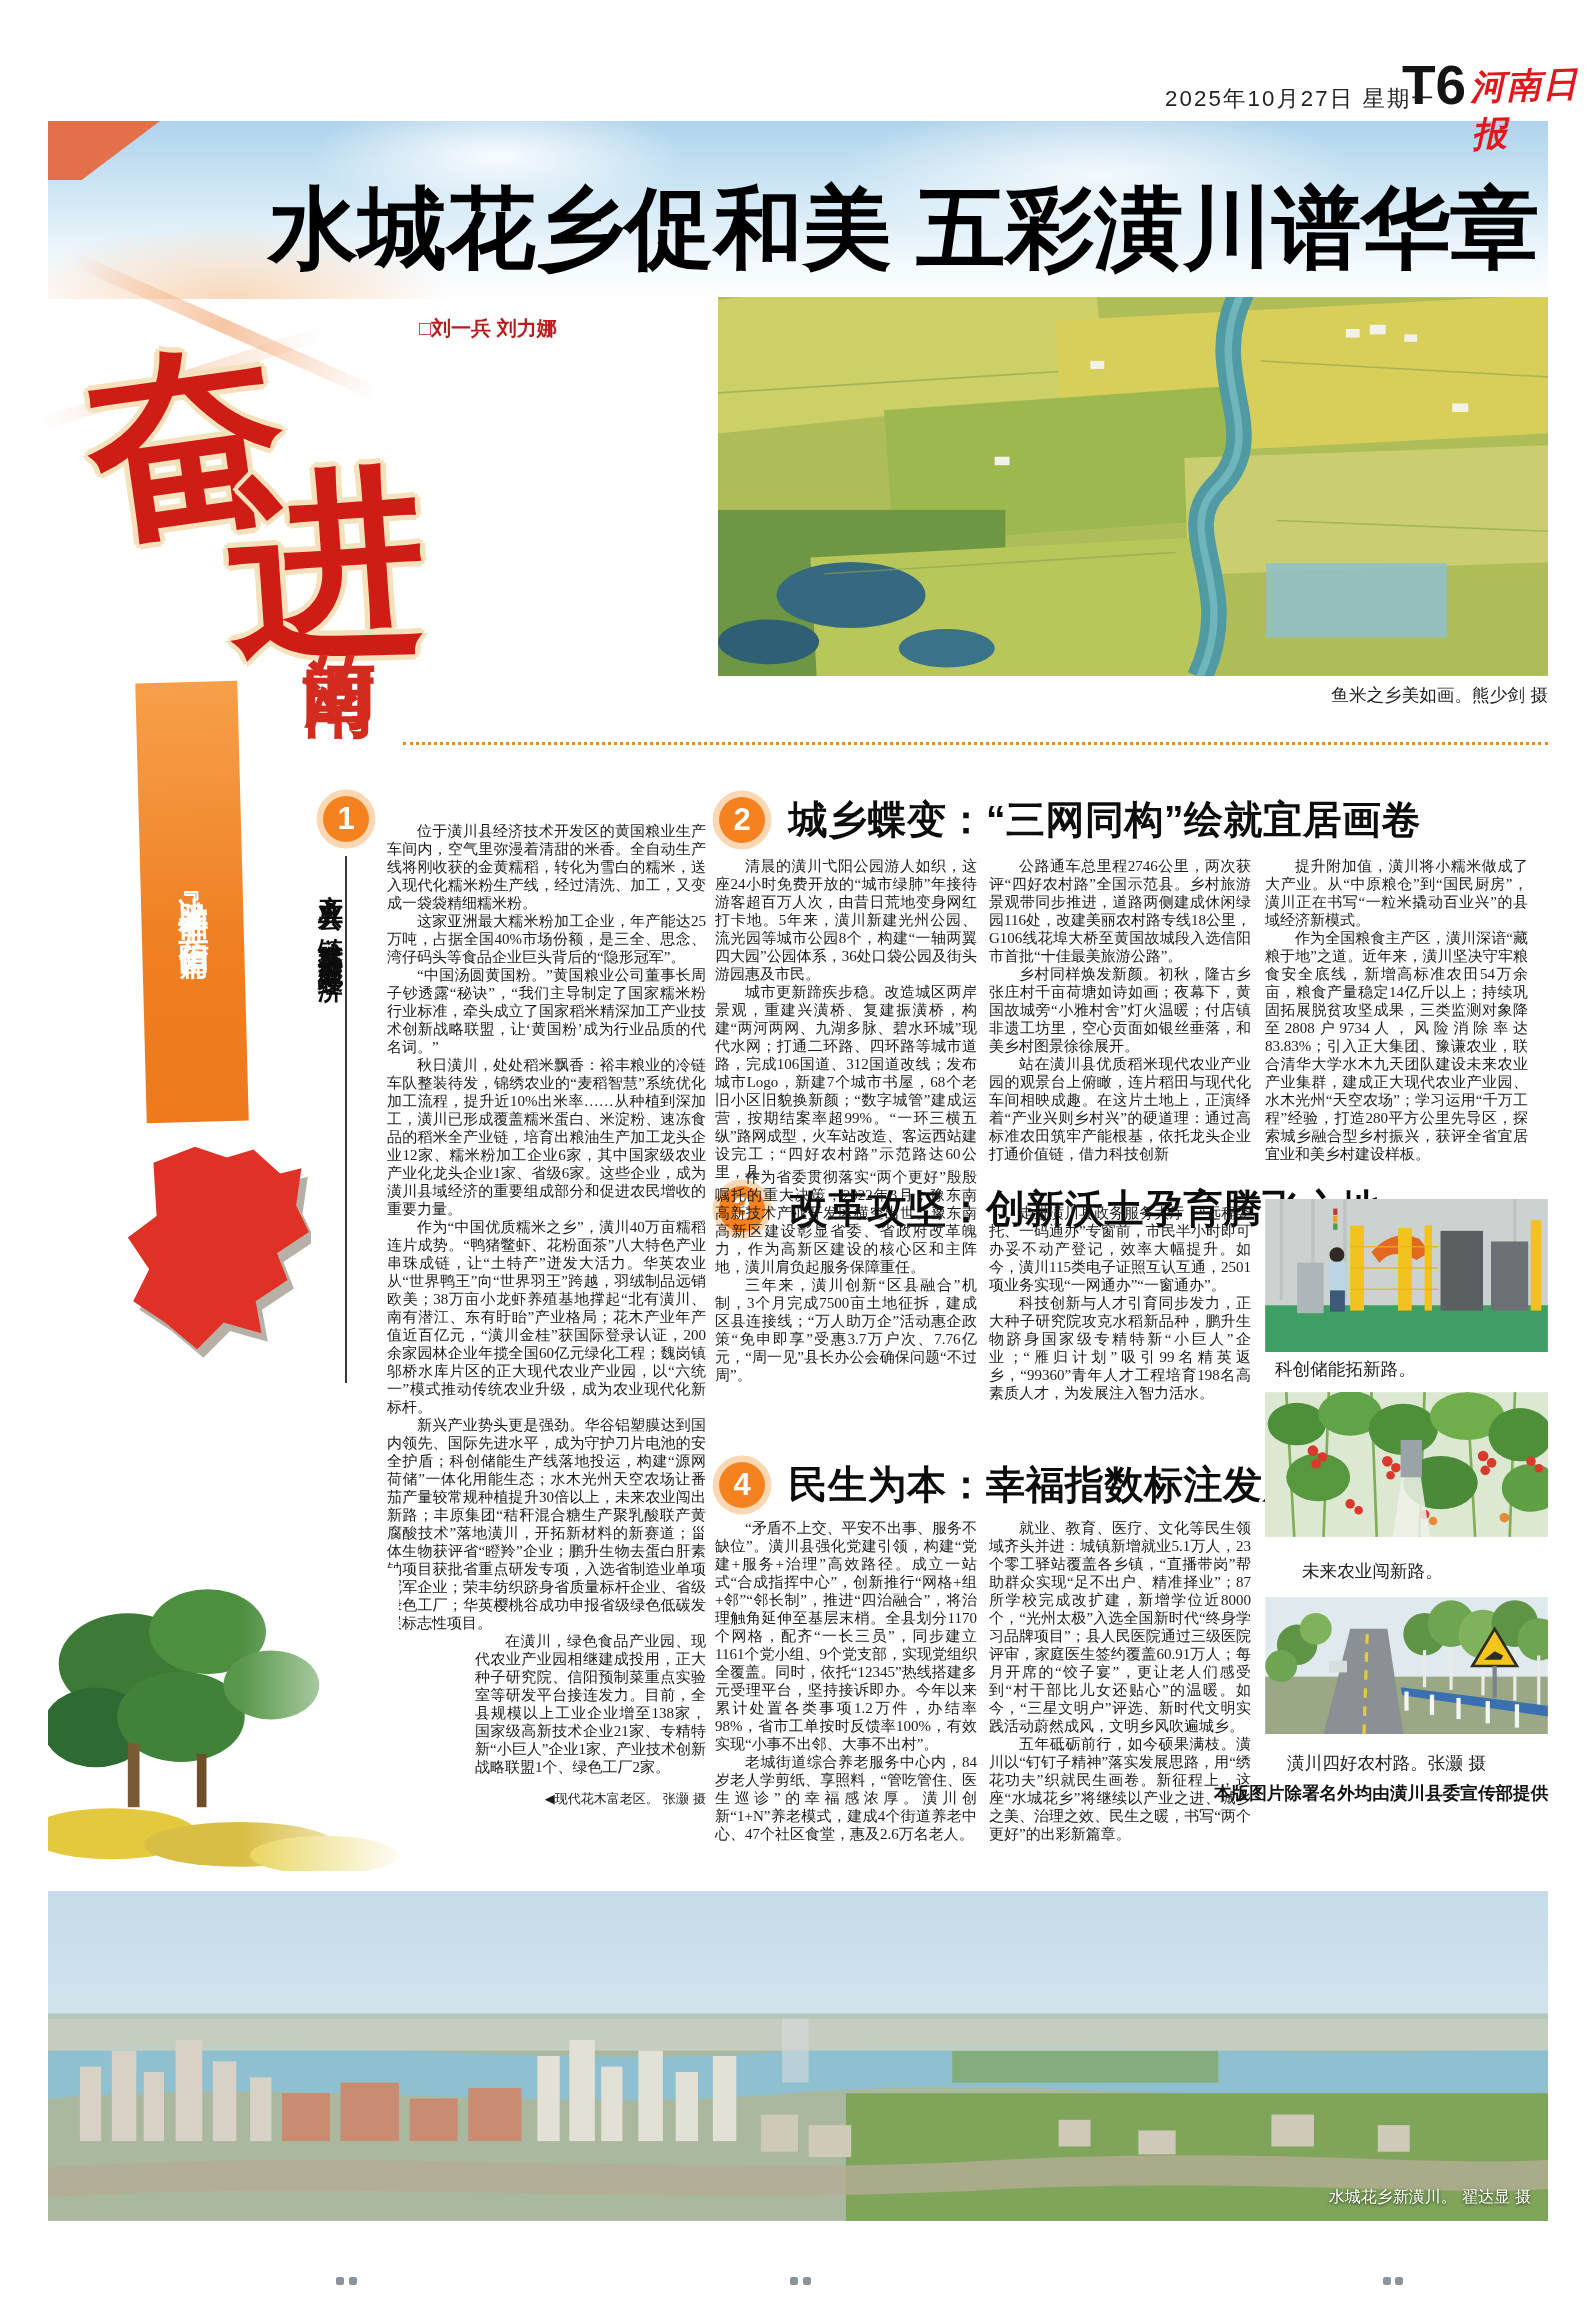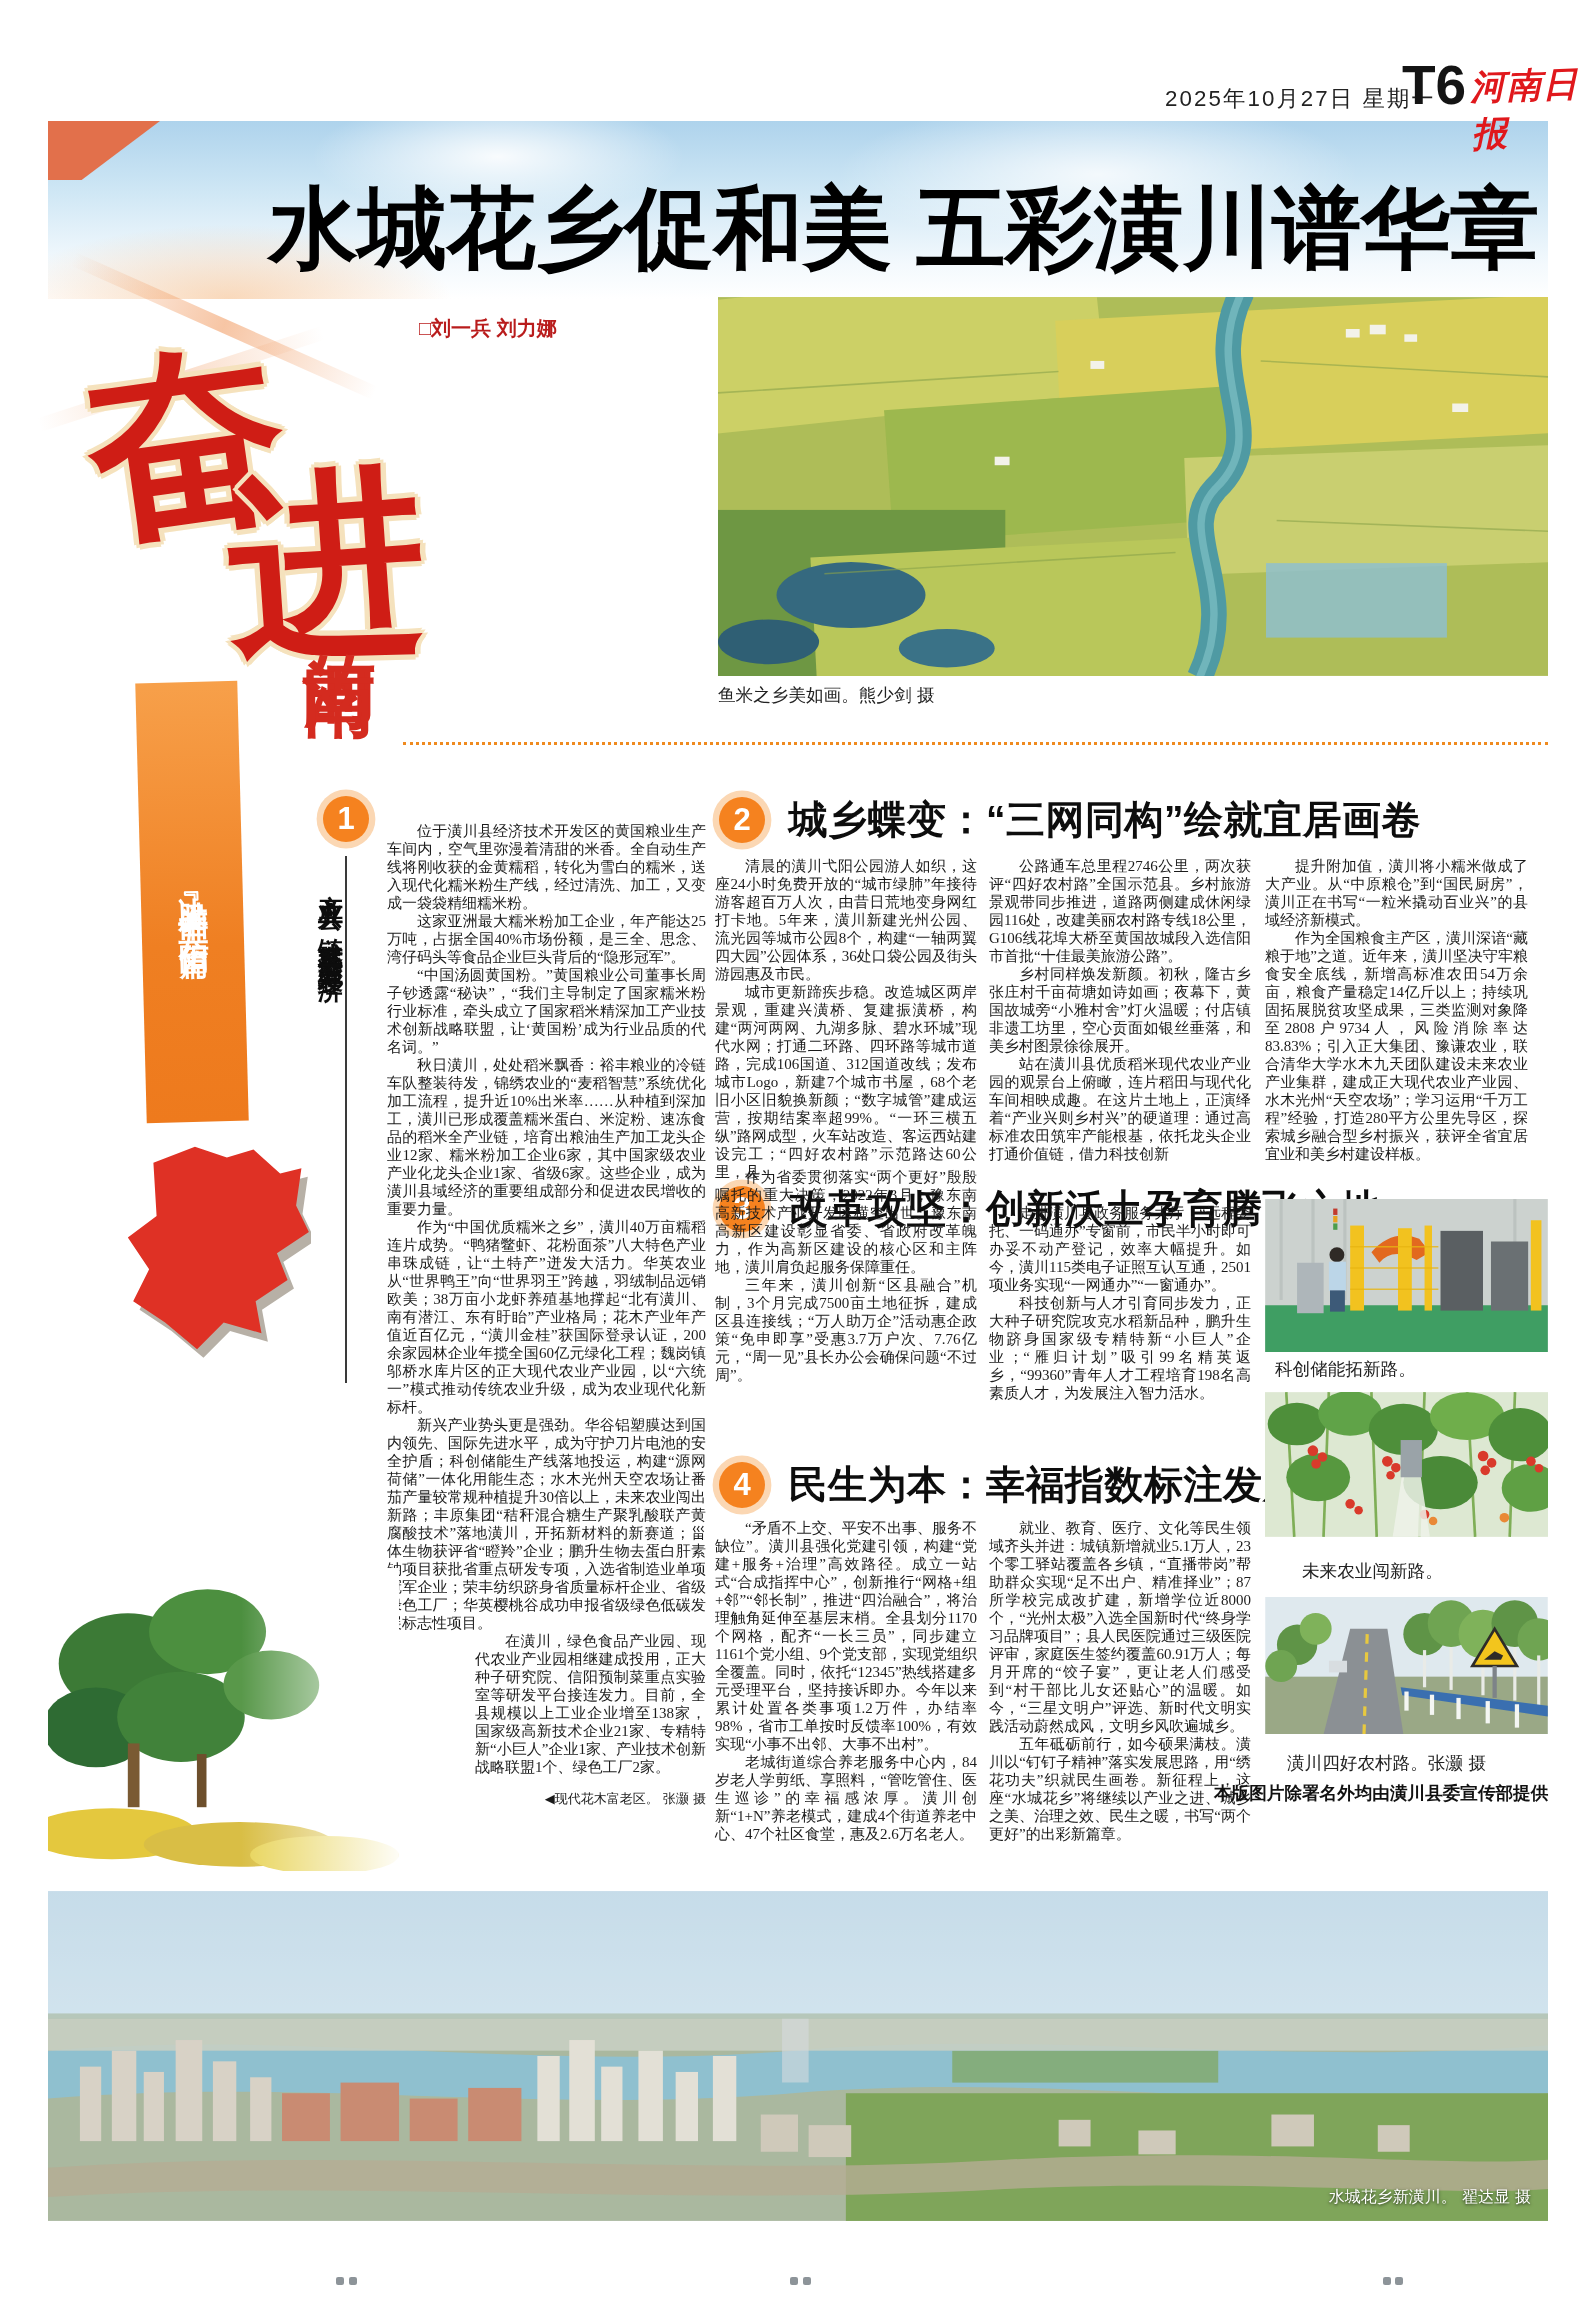--- a/index.html
+++ b/index.html
@@ -58,21 +58,21 @@
   .photo{position:absolute;overflow:hidden;}
   .photo svg{display:block;}
   .main-photo{left:718px;top:297px;width:830px;height:379px;}
   .factory-photo{left:1265px;top:1199px;width:283px;height:153px;}
   .tomato-photo{left:1265px;top:1392px;width:283px;height:145px;}
   .road-photo{left:1265px;top:1597px;width:283px;height:137px;}
   .trees-photo{left:48px;top:1568px;width:351px;height:303px;}
   .panorama{left:48px;top:1891px;width:1500px;height:330px;}
 
   .caption{position:absolute;font-size:17.6px;color:#222;font-family:"DejaVu Serif",serif;}
-  .cap-main{left:718px;top:683px;width:830px;}
+  .cap-main{left:718px;top:683px;width:830px;text-align:right;}
   .cap-factory{left:1275px;top:1357px;}
   .cap-tomato{left:1302px;top:1559px;}
   .cap-road{left:1287px;top:1751px;}
   .credit{position:absolute;left:1214px;top:1781px;font-size:17.6px;font-weight:700;color:#111;
         font-family:"Liberation Sans",sans-serif;}
   .cap-pano{position:absolute;left:1010px;top:2187px;width:521px;text-align:right;font-size:16px;
         color:#ffffff;text-shadow:0 1.1px 3.2px rgba(0,0,0,.8);font-family:"DejaVu Serif",serif;}
 
   .dotted-rule{position:absolute;left:403px;top:742px;width:1145px;border-top:3.7px dotted #ef8a1f;}
 

